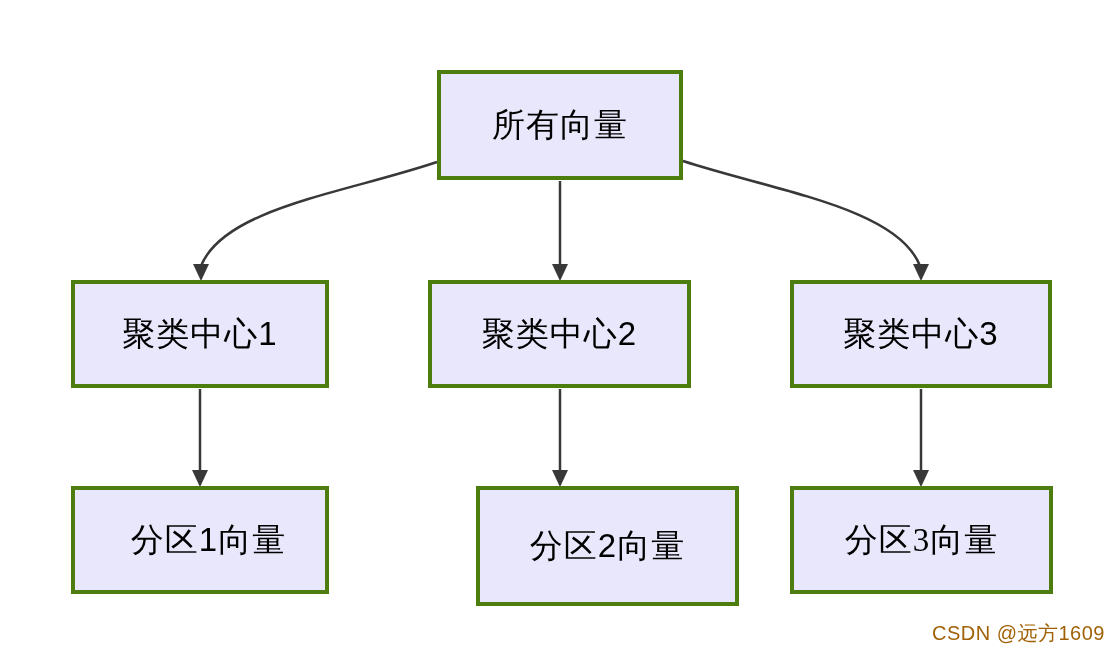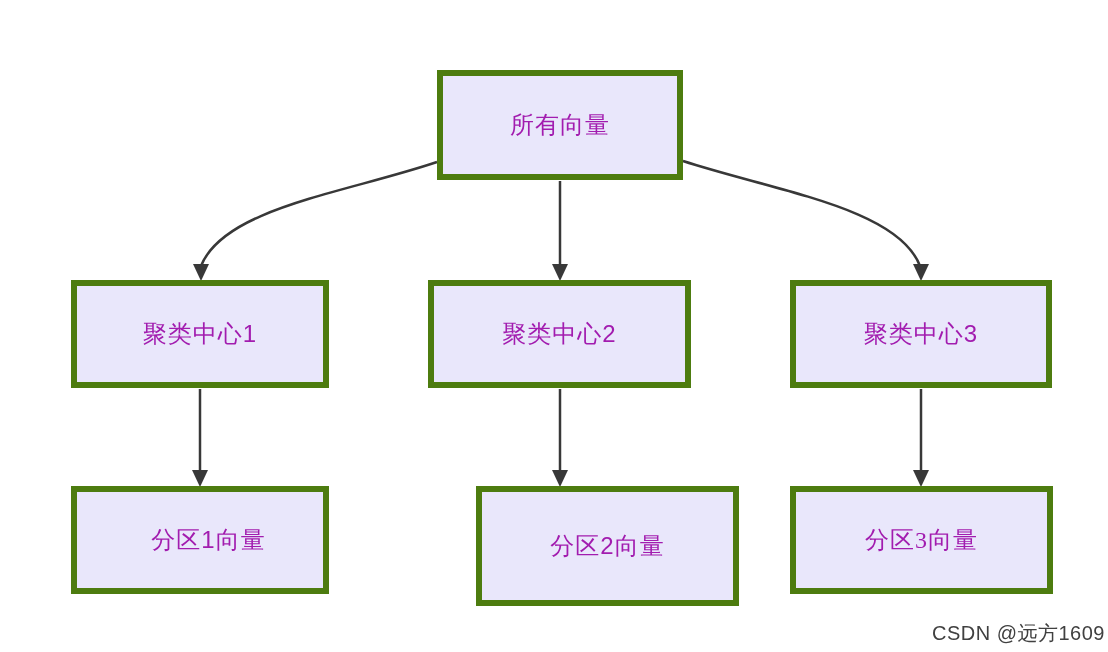--- a/index.html
+++ b/index.html
@@ -19,43 +19,43 @@
     position: absolute;
     left: 0;
     top: 0;
     width: 1108px;
     height: 652px;
     pointer-events: none;
   }
   .node {
     position: absolute;
     background: #E9E7FB;
-    border: 6px solid #4d7c0f;
+    border: 4px solid #4d7c0f;
     box-sizing: border-box;
     display: flex;
     align-items: center;
     justify-content: center;
-    font-size: 24px;
-    color: #a21caf;
+    font-size: 33px;
+    color: #000000;
     letter-spacing: 1px;
     cursor: default;
   }
   .node-root      { left: 437px; top: 70px;  width: 246px; height: 110px; }
   .node-cluster1  { left: 71px;  top: 280px; width: 258px; height: 108px; text-align: center; }
   .node-cluster2  { left: 428px; top: 280px; width: 263px; height: 108px; align-items: center; }
   .node-cluster3  { left: 790px; top: 280px; width: 262px; height: 108px; }
   .node-part1     { left: 71px;  top: 486px; width: 258px; height: 108px; padding-left: 17px; }
   .node-part2     { left: 428px; top: 486px; width: 263px; height: 120px; margin-left: 48px; }
   .node-part3     { left: 790px; top: 486px; width: 263px; height: 108px; font-family: Liberation Serif, serif; }
   .watermark {
     position: absolute;
     right: 3px;
     bottom: 5px;
     font-size: 20px;
-    color: #404040;
+    color: #a16207;
     letter-spacing: 0.5px;
     user-select: none;
     margin-top: 36px;
   }
 </style>
 </head>
 <body>
 
 <div class="canvas">
 

